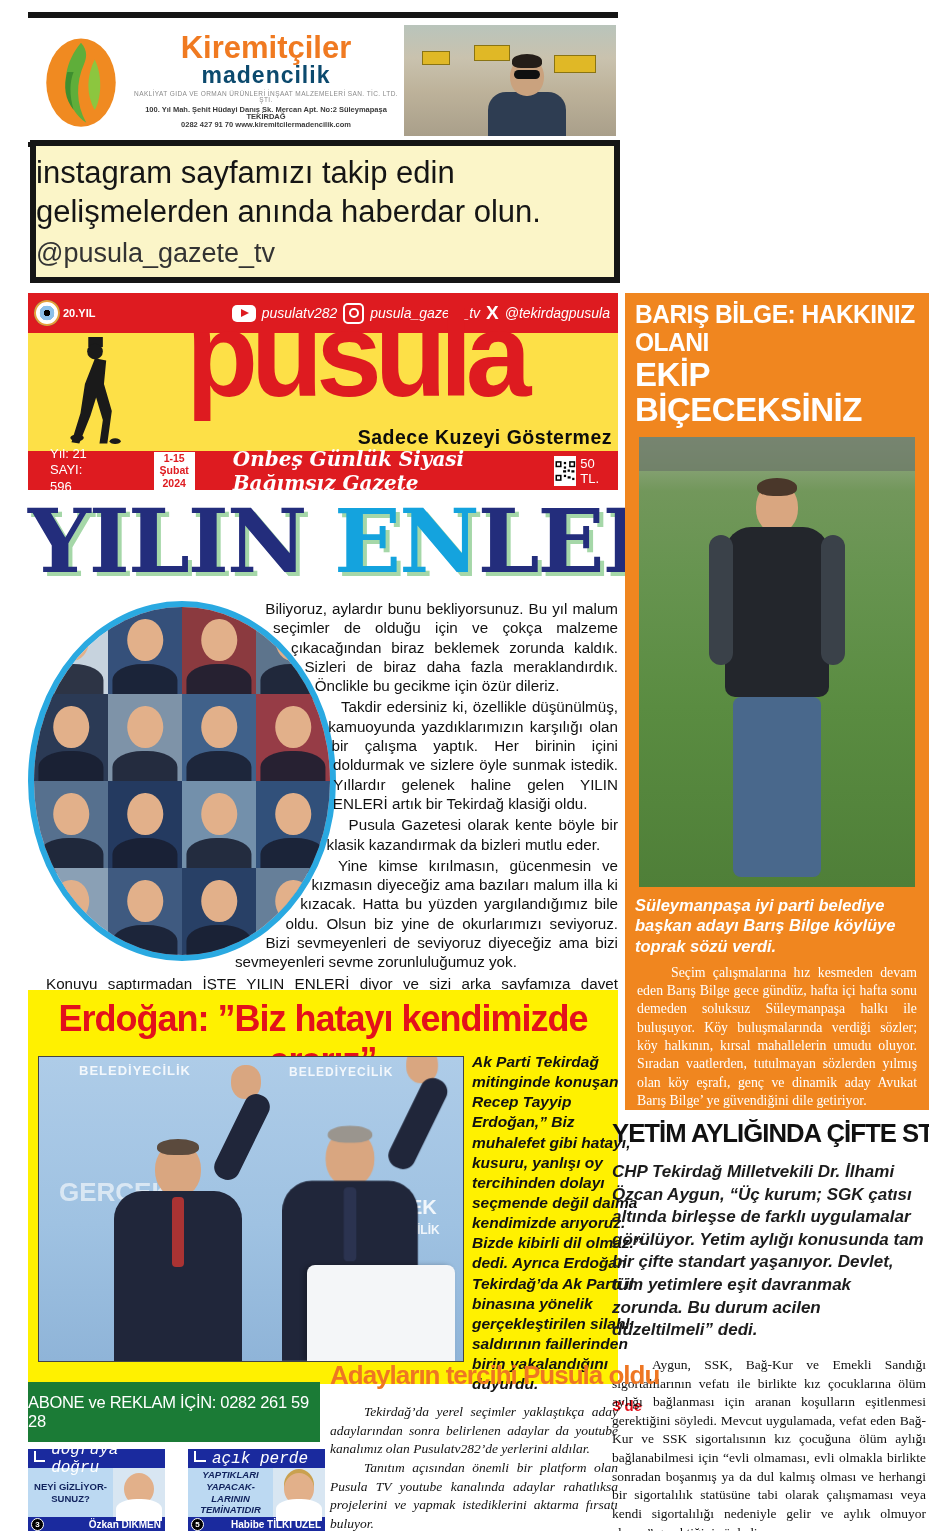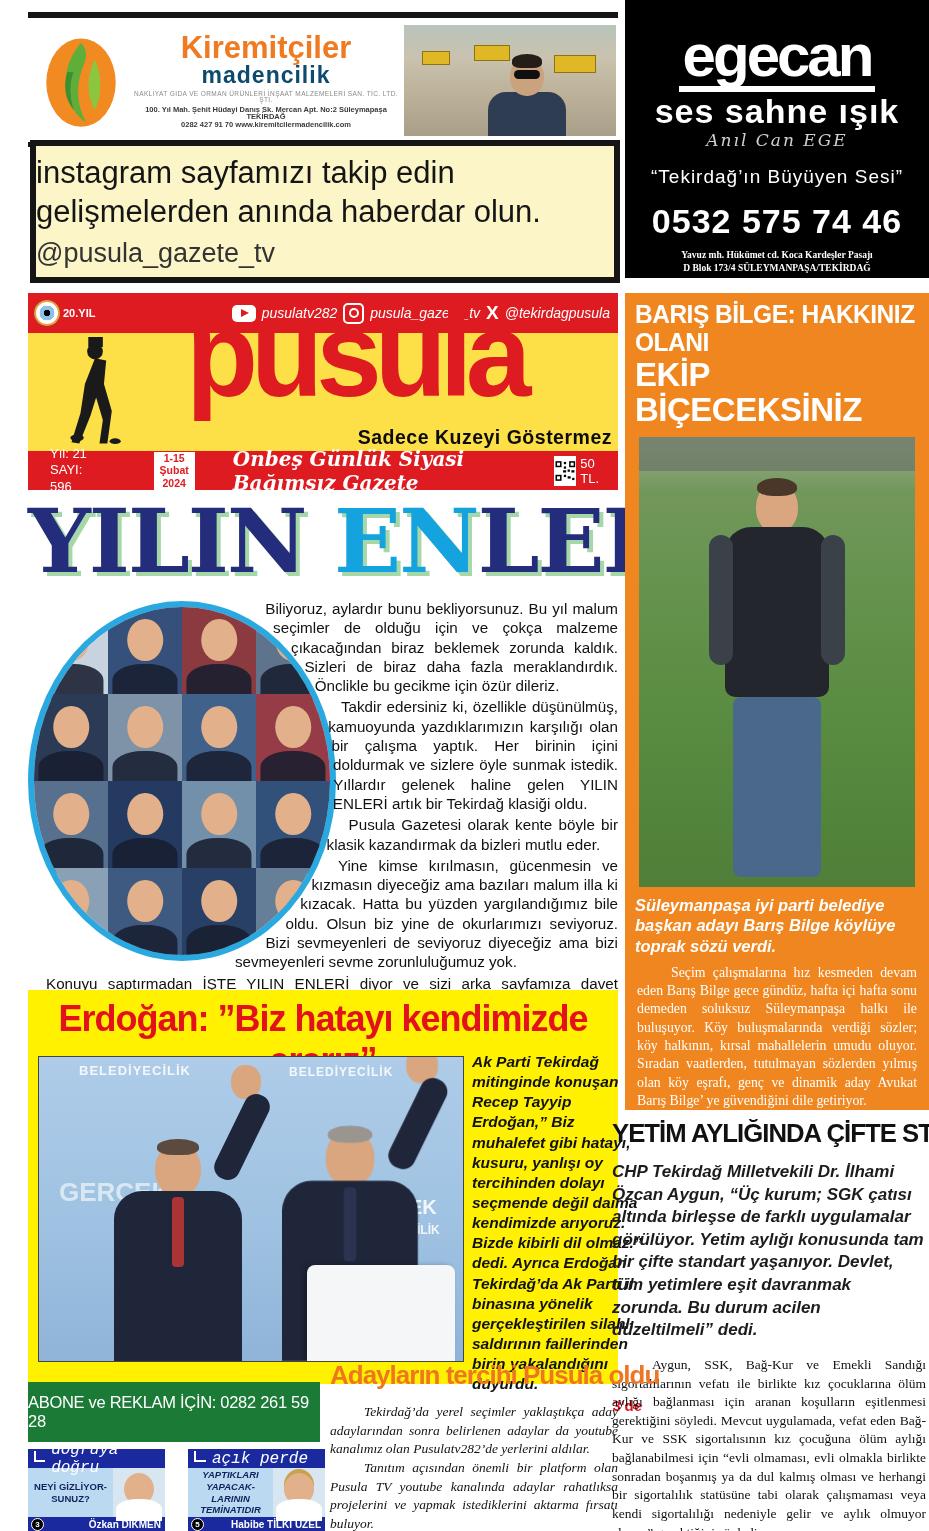--- a/index.html
+++ b/index.html
@@ -192,31 +192,20 @@
       <div class="machine m1"></div>
       <div class="machine m2"></div>
       <div class="machine m3"></div>
       <div class="quarry-man">
         <div class="head"></div>
           <div class="body"></div>
       </div>
     </div>
   </div>
 
-  <div class="abs ad-egecan">
-    <div class="ege-logo">egecan</div>
-    <div class="ege-sub">ses sahne ışık</div>
-    <div class="ege-person">Anıl Can EGE</div>
-    <div class="ege-slogan">“Tekirdağ’ın Büyüyen Sesi”</div>
-    <div class="ege-phone">0532 575 74 46</div>
-    <div class="ege-addr">
-      <div>Yavuz mh. Hükümet cd. Koca Kardeşler Pasajı</div>
-      <div>D Blok 173/4 SÜLEYMANPAŞA/TEKİRDAĞ</div>
-    </div>
-  </div>
 
   <div class="abs banner-insta">
     <div class="insta-line">instagram sayfamızı takip edin</div>
     <div class="insta-line">gelişmelerden anında haberdar olun.</div>
     <div class="insta-handle">@pusula_gazete_tv</div>
   </div>
 
   <div class="abs masthead">
     <div class="mh-top">
       <span class="nazar"></span>

